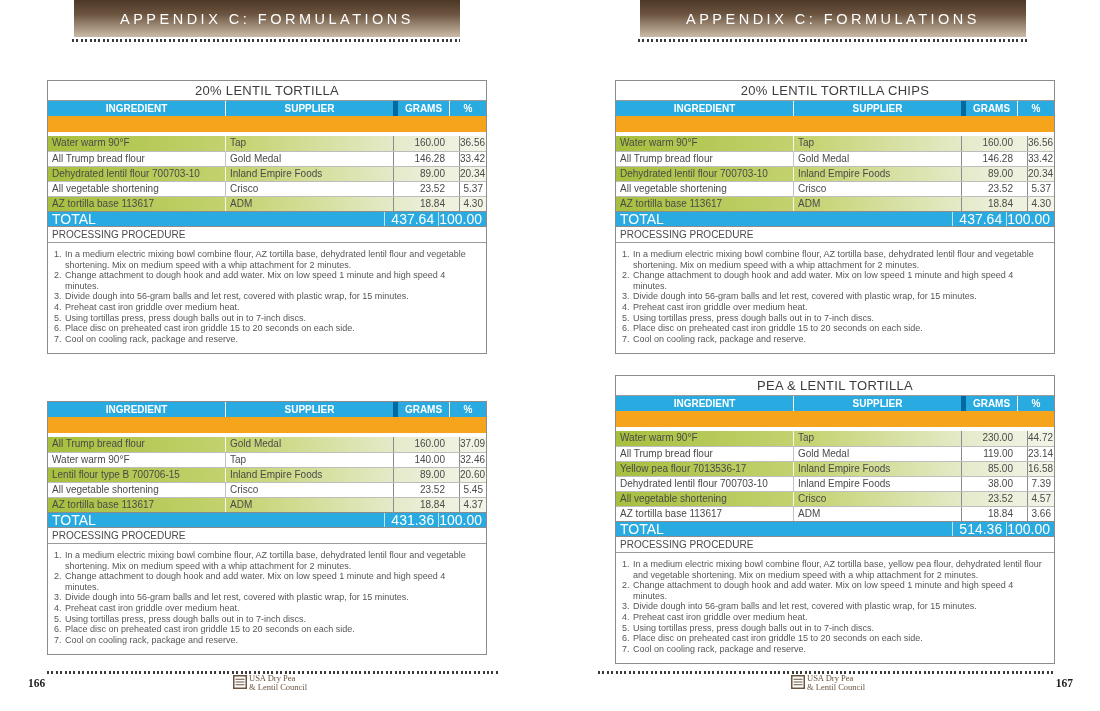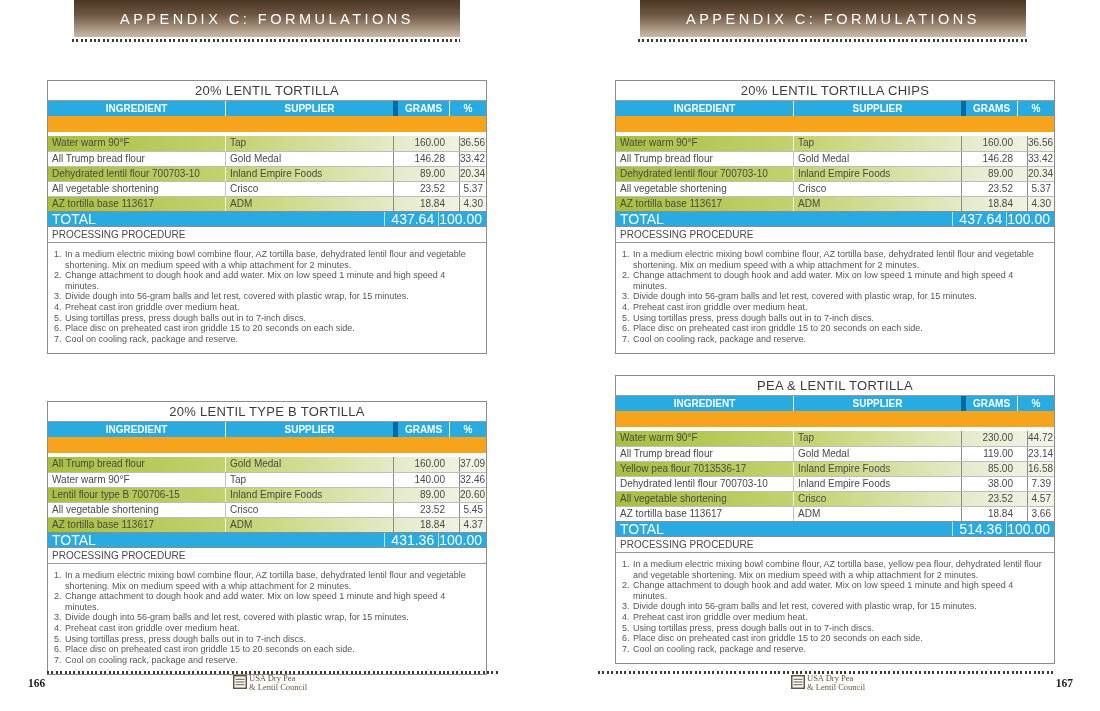--- a/index.html
+++ b/index.html
@@ -167,21 +167,20 @@
             <li>Change attachment to dough hook and add water. Mix on low speed 1 minute and high speed 4 minutes.</li>
             <li>Divide dough into 56-gram balls and let rest, covered with plastic wrap, for 15 minutes.</li>
             <li>Preheat cast iron griddle over medium heat.</li>
             <li>Using tortillas press, press dough balls out in to 7-inch discs.</li>
             <li>Place disc on preheated cast iron griddle 15 to 20 seconds on each side.</li>
             <li>Cool on cooling rack, package and reserve.</li>
           </ol>
     </div>
   </section>
       <section class="ftable">
-    <div class="ftitle">20% LENTIL TYPE B TORTILLA</div>
     <div class="fhead">
       <div class="hc c1">INGREDIENT</div>
       <div class="hc c2">SUPPLIER</div>
       <div class="hc c3">GRAMS</div>
       <div class="hc c4">%</div>
     </div>
     <div class="forange"></div>
     <div class="rows">
           <div class="frow">
     <div class="rc c1">All Trump bread flour</div>

